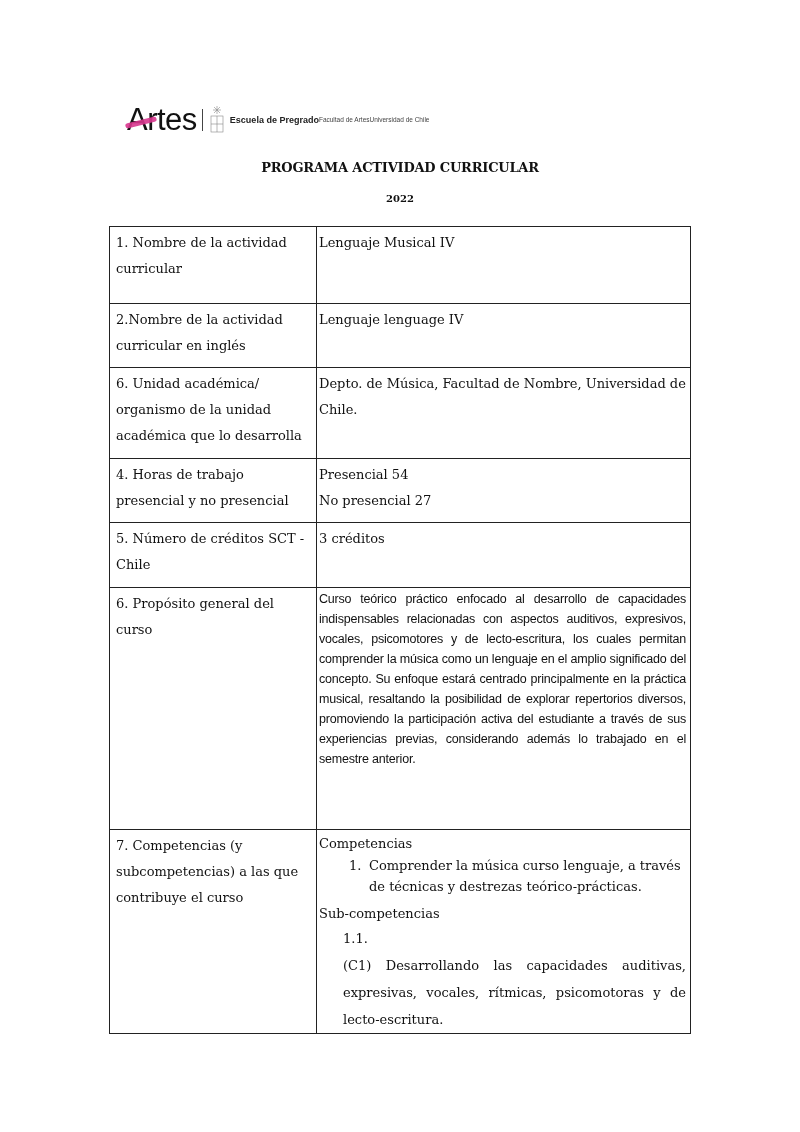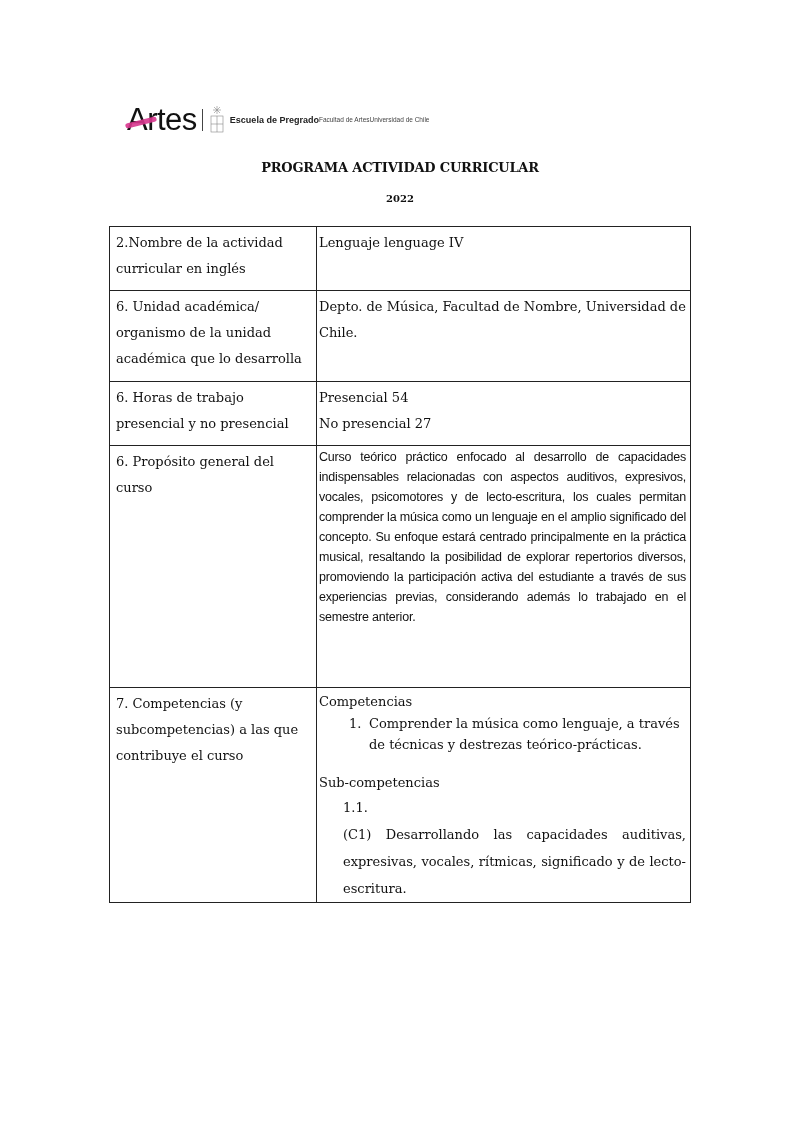--- a/index.html
+++ b/index.html
@@ -65,50 +65,58 @@
     <span class="l2">Facultad de Artes</span>
     <span class="l3">Universidad de Chile</span>
   </div>
 </div>
 
 <div class="title">PROGRAMA ACTIVIDAD CURRICULAR</div>
 <div class="year">2022</div>
 
 <table class="prog">
   <tbody>
+      <tr class="r1">
+    <td class="lbl">1. Nombre de la actividad curricular</td>
+    <td class="val">Lenguaje Musical IV</td>
+  </tr>
   <tr class="r2">
     <td class="lbl">2.Nombre de la actividad curricular en inglés</td>
     <td class="val">Lenguaje lenguage IV</td>
   </tr>
   <tr class="r3">
     <td class="lbl">6. Unidad académica/ organismo de la unidad académica que lo desarrolla</td>
     <td class="val">Depto. de Música, Facultad de Nombre, Universidad de Chile.</td>
   </tr>
   <tr class="r4">
-    <td class="lbl">6. Horas de trabajo presencial y no presencial</td>
+    <td class="lbl">4. Horas de trabajo presencial y no presencial</td>
     <td class="val">
       <div>Presencial 54</div>
       <div>No presencial 27</div>
     </td>
+  </tr>
+  <tr class="r5">
+    <td class="lbl">5. Número de créditos SCT - Chile</td>
+    <td class="val">3 créditos</td>
   </tr>
   <tr class="r6">
     <td class="lbl">6. Propósito general del curso</td>
     <td class="val">
       <div class="purpose">Curso teórico práctico enfocado al desarrollo de capacidades indispensables relacionadas con aspectos auditivos, expresivos, vocales, psicomotores y de lecto-escritura, los cuales permitan comprender la música como un lenguaje en el amplio significado del concepto. Su enfoque estará centrado principalmente en la práctica musical, resaltando la posibilidad de explorar repertorios diversos, promoviendo la participación activa del estudiante a través de sus experiencias previas, considerando además lo trabajado en el semestre anterior.</div>
     </td>
   </tr>
   <tr class="r7">
     <td class="lbl">7. Competencias (y subcompetencias) a las que contribuye el curso</td>
     <td class="val">
       <div class="comp-head">Competencias</div>
       <div class="comp-item">
         <span class="num">1.</span>
-        <span>Comprender la música como lenguaje, a través de técnicas y destrezas  teórico-prácticas.</span>
+        <span>Comprender la música curso lenguaje, a través de técnicas y destrezas  teórico-prácticas.</span>
       </div>
-      <div class="comp-head" style="margin-top:17px">Sub-competencias</div>
+      <div class="comp-head" style="margin-top:6px">Sub-competencias</div>
       <div class="sub-item">
         <span class="num">1.1.</span>
-        <span class="txt">(C1) Desarrollando las capacidades auditivas, expresivas, vocales, rítmicas, significado y de lecto-escritura.</span>
+        <span class="txt">(C1) Desarrollando las capacidades auditivas, expresivas, vocales, rítmicas, psicomotoras y de lecto-escritura.</span>
       </div>
     </td>
   </tr>
 </tbody>
   </table>
 
 </body></html>

